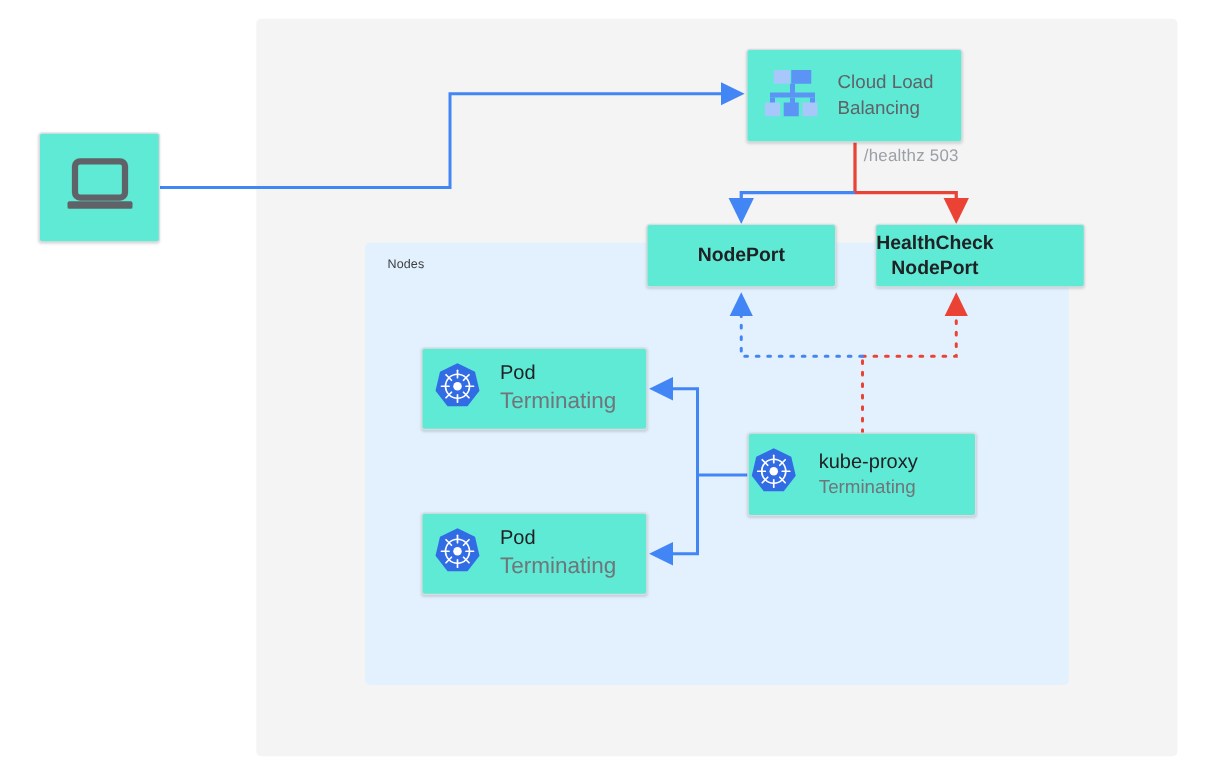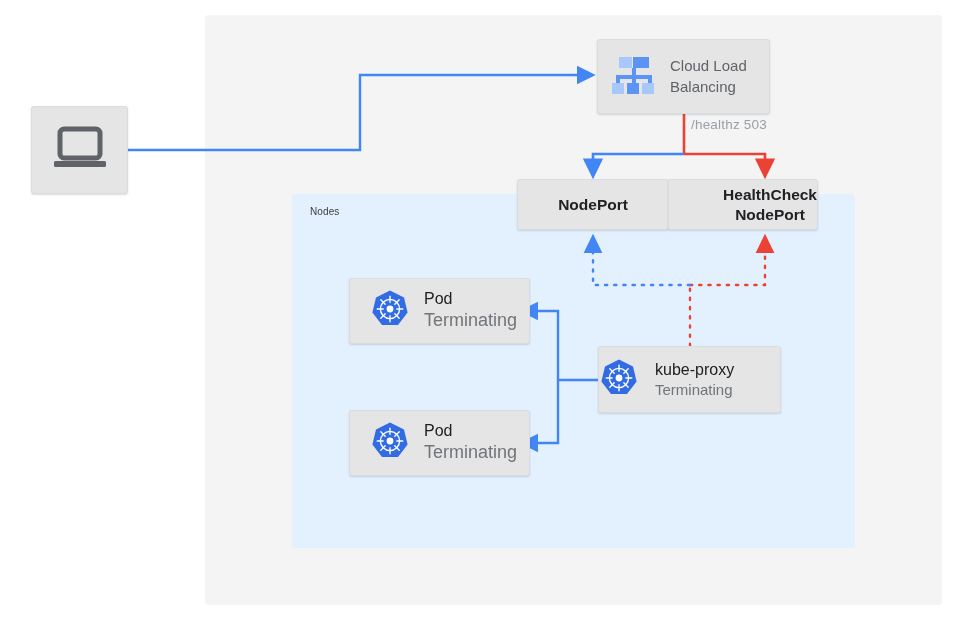--- a/index.html
+++ b/index.html
@@ -37,21 +37,21 @@
   }
   .nodes-label {
     left: 310px; top: 206px;
     font-size: 10px;
     color: #3c4043;
     letter-spacing: .1px;
   }
 
   
   .card {
-    background: #e5e5e5;
+    background: #5eead4;
     border: 1px solid #dadce0;
     border-radius: 3px;
     box-shadow: 0 1px 2px rgba(60,64,67,.18);
     display: flex;
     align-items: center;
     box-sizing: border-box;
   }
 
   
   .client-box {
@@ -73,39 +73,38 @@
     line-height: 1.38;
   }
 
   
   .np-box {
     left: 517px; top: 179px;
     width: 152px; height: 51px;
     justify-content: center;
   }
   .hcnp-box {
-    left: 668px; top: 179px;
-    width: 150px; height: 51px;
-    justify-content: flex-end;
+    left: 700px; top: 179px;
+    width: 168px; height: 51px;
+    justify-content: flex-start;
   }
   .np-text {
     font-size: 15.5px;
     font-weight: bold;
     color: #202124;
     text-align: center;
     line-height: 1.25;
   }
 
   
   .pod-box {
     left: 337px;
     width: 181px; height: 66px;
-    padding-left: 20px;
+    padding-left: 8px;
     gap: 14px;
-    margin-left: 12px;
   }
   .pod1 { top: 278px; }
   .pod2 { top: 410px; }
   .pod-title {
     font-size: 16px;
     color: #202124;
     line-height: 1.25;
   }
   .pod-sub {
     font-size: 18px;

